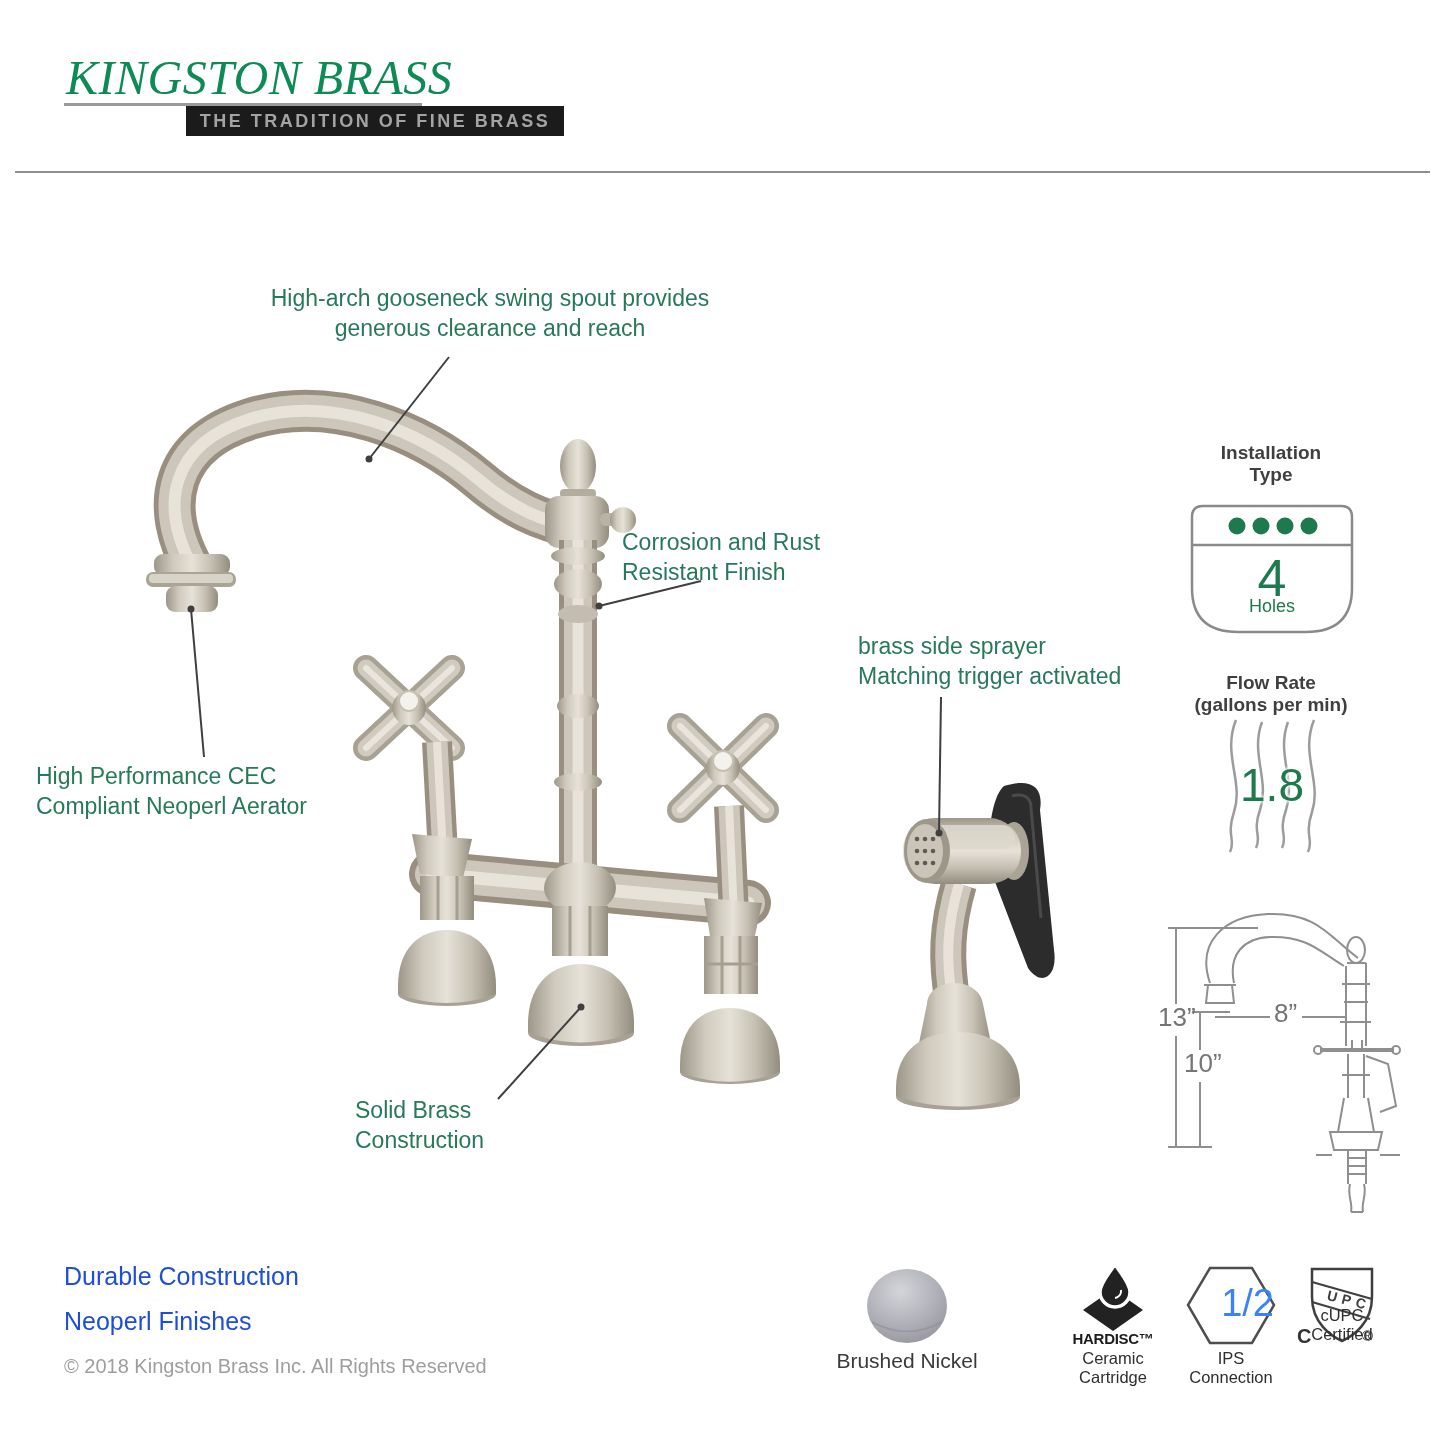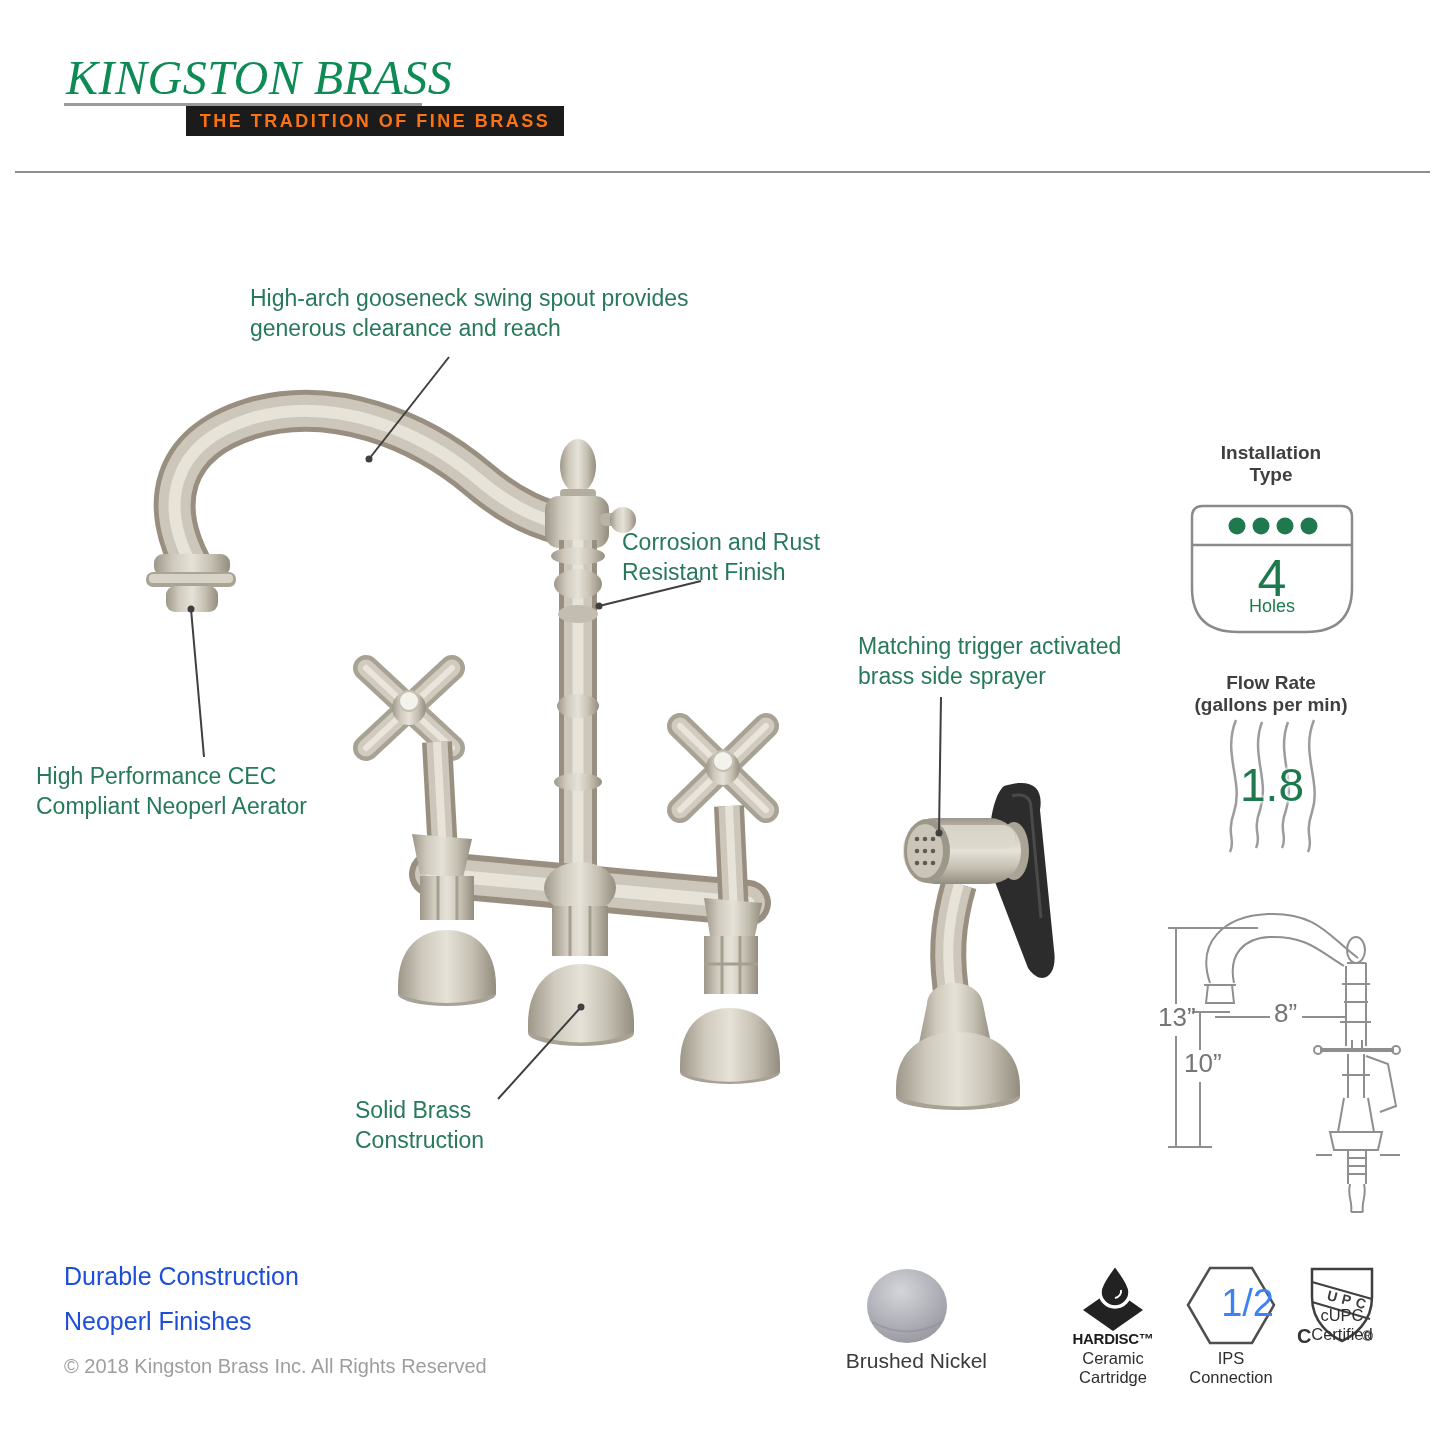--- a/index.html
+++ b/index.html
@@ -3,35 +3,35 @@
 <meta charset="utf-8">
 <style>
   html,body{margin:0;padding:0;background:#fff;}
   .page{position:relative;width:1445px;height:1445px;background:#ffffff;overflow:hidden;
         font-family:"Liberation Sans", sans-serif;}
   
   .logo-text{position:absolute;left:66px;top:50px;font-family:"Liberation Serif", serif;
              font-style:italic;font-weight:normal;font-size:48px;letter-spacing:.5px;color:#0e8a55;}
   .logo-underline{position:absolute;left:64px;top:103px;width:358px;height:3px;background:#9a9a9a;}
   .logo-bar{position:absolute;left:186px;top:106px;width:378px;height:30px;background:#1b1b1b;
-            color:#f97316;font-size:18px;font-weight:bold;letter-spacing:2.5px;
+            color:#a3a3a3;font-size:18px;font-weight:bold;letter-spacing:2.5px;
             text-align:center;line-height:30px;}
   .divider{position:absolute;left:15px;top:171px;width:1415px;height:2px;background:#8e8e8e;}
   
   .callout{position:absolute;color:#27795a;font-size:23px;line-height:1.3;}
   
   .spec-title{position:absolute;color:#3f3f3f;font-size:19px;font-weight:bold;
               text-align:center;line-height:1.18;}
   .spec-value{position:absolute;color:#1e7a4e;text-align:center;}
   
   .dim-label{position:absolute;color:#757575;font-size:26px;}
   
   .feature{position:absolute;color:#1d4ed8;font-size:25px;}
   .copyright{position:absolute;left:64px;top:1355px;color:#9e9e9e;font-size:20px;}
-  .swatch-label{position:absolute;left:827px;top:1349px;width:160px;text-align:right;
+  .swatch-label{position:absolute;left:827px;top:1349px;width:160px;text-align:center;
                 color:#3a3a3a;font-size:21px;}
   .cert-label{position:absolute;text-align:center;color:#2e2e2e;font-size:16.5px;line-height:1.18;}
   .cert-brand{position:absolute;text-align:center;color:#1b1b1b;font-size:15px;font-weight:bold;
               letter-spacing:-.3px;}
   .cert-value{position:absolute;text-align:right;color:#3b82f6;font-size:38px;}
   .cert-prefix{position:absolute;color:#333;font-size:20px;font-weight:bold;}
   .cert-reg{position:absolute;color:#333;font-size:15px;}
   .art{position:absolute;left:0;top:0;width:1445px;height:1445px;}
   .val-18{text-shadow:0 0 4px #fff,0 0 4px #fff,0 0 4px #fff;}
 </style>
@@ -245,35 +245,35 @@
       <path d="M1312,1282 L1372,1299 M1312,1302 L1370,1319" stroke="#3f3f3f" stroke-width="2" fill="none"></path>
       <text x="1327" y="1303" transform="rotate(14 1340 1298)" font-size="14" font-weight="bold" fill="#3f3f3f" letter-spacing="5" font-family="Liberation Sans, sans-serif">UPC</text>
     </g>
   </svg>
 
   <div class="logo-text">KINGSTON BRASS</div>
   <div class="logo-underline"></div>
   <div class="logo-bar">THE TRADITION OF FINE BRASS</div>
   <div class="divider"></div>
 
-  <div class="callout" style="left:250px;top:284px;width:480px;">
+  <div class="callout" style="left:250px;top:284px;width:480px;text-align:center;">
     <div>High-arch gooseneck swing spout provides</div>
     <div>generous clearance and reach</div>
   </div>
   <div class="callout" style="left:622px;top:528px;width:220px;">
     <div>Corrosion and Rust</div>
     <div>Resistant Finish</div>
   </div>
   <div class="callout" style="left:36px;top:762px;width:330px;">
     <div>High Performance CEC</div>
     <div>Compliant Neoperl Aerator</div>
   </div>
   <div class="callout" style="left:858px;top:632px;width:310px;">
+    <div>brass side sprayer</div>
     <div>Matching trigger activated</div>
-    <div>brass side sprayer</div>
   </div>
   <div class="callout" style="left:355px;top:1096px;width:220px;">
     <div>Solid Brass</div>
     <div>Construction</div>
   </div>
 
   <div class="spec-title" style="left:1185px;top:442px;width:172px;">
     <div>Installation</div>
     <div>Type</div>
   </div>

